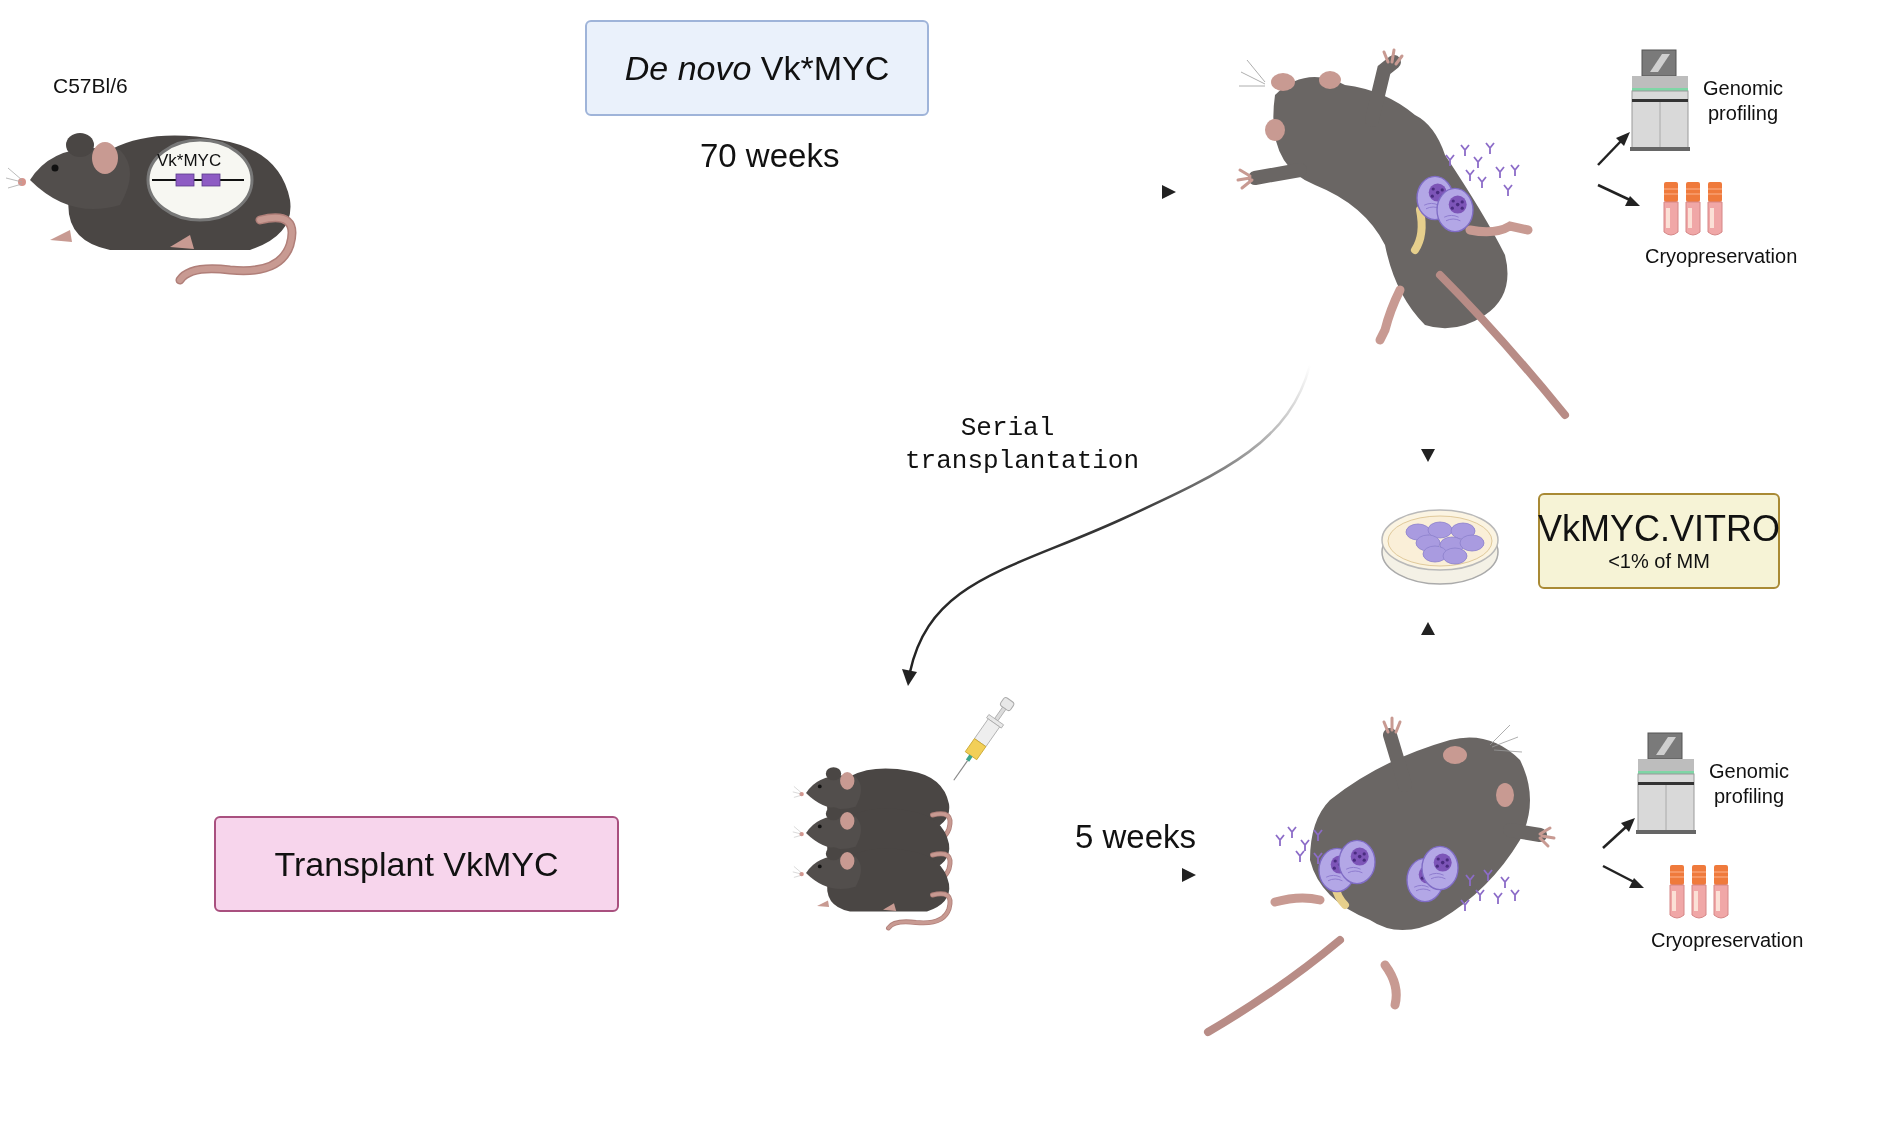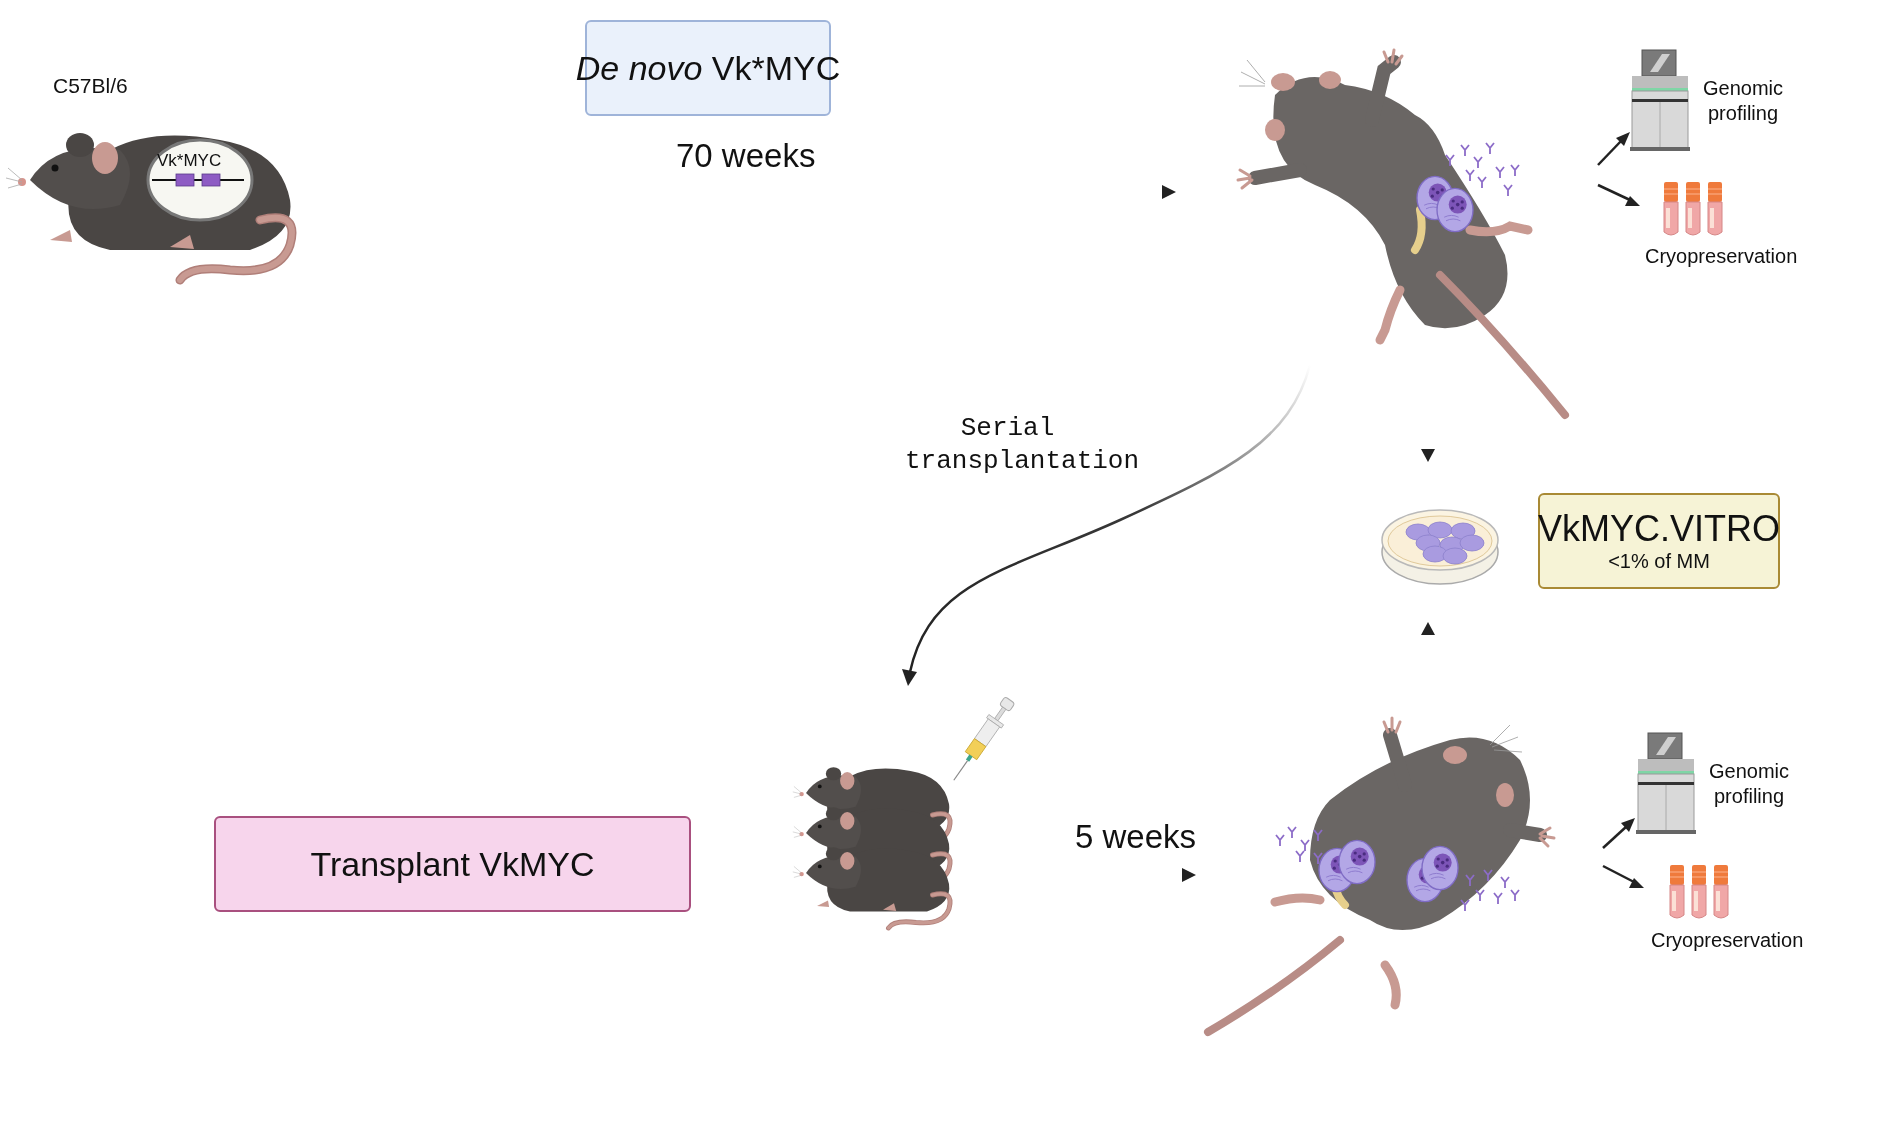--- a/index.html
+++ b/index.html
@@ -1,24 +1,24 @@
 <!DOCTYPE html>
 <html><head>
 <meta charset="utf-8">
 <style>
   html, body { margin:0; padding:0; background:#ffffff; }
   body { width:1877px; height:1124px; position:relative; overflow:hidden; font-family:"Liberation Sans", sans-serif; color:#111; }
   .label { position:absolute; font-family:"Liberation Sans", sans-serif; color:#111; white-space:nowrap; }
   .box { position:absolute; display:flex; flex-direction:column; align-items:center; justify-content:center; border-radius:6px; box-sizing:border-box; }
-  #denovo-box { left:585px; top:20px; width:246px; height:96px; background:#eaf1fb; border:2px solid #9fb4d9; font-size:34px; }
+  #denovo-box { left:585px; top:20px; width:344px; height:96px; background:#eaf1fb; border:2px solid #9fb4d9; font-size:34px; }
   #denovo-box .it { font-style:italic; }
   #vitro-box { left:1538px; top:493px; width:242px; height:96px; background:#f6f3d6; border:2.5px solid #a98a35; }
   #vitro-box .t1 { font-size:36px; line-height:40px; }
   #vitro-box .t2 { font-size:20px; line-height:24px; }
-  #transplant-box { left:214px; top:816px; width:477px; height:96px; background:#f7d5ec; border:2.5px solid #a9507f; font-size:34px; }
+  #transplant-box { left:214px; top:816px; width:405px; height:96px; background:#f7d5ec; border:2.5px solid #a9507f; font-size:34px; }
   svg.full { position:absolute; left:0; top:0; width:1877px; height:1124px; }
 </style>
 </head>
 <body>
 
 <svg class="full" viewBox="0 0 1877 1124">
   <defs>
     <linearGradient id="gradH" x1="0" y1="0" x2="1" y2="0">
       <stop offset="0" stop-color="#222" stop-opacity="0"></stop>
       <stop offset="1" stop-color="#222" stop-opacity="1"></stop>
@@ -237,21 +237,21 @@
   </g>
 </svg>
 
 <div class="label" style="left:53px; top:74px; font-size:21px;">C57Bl/6</div>
 <div class="label" style="left:157px; top:151px; font-size:17px;">Vk*MYC</div>
 
 <div class="box" id="denovo-box">
   <div style="white-space:nowrap;"><span class="it">De novo</span><span> Vk*MYC</span></div>
 </div>
 
-<div class="label" style="left:676px; top:137px; font-size:33px;">70 weeks</div>
+<div class="label" style="left:700px; top:137px; font-size:33px;">70 weeks</div>
 
 <div class="label" style="left:905px; top:412px; width:205px; text-align:center; font-size:26px; line-height:33px;font-family:Liberation Mono, monospace;">
   <div>Serial</div>
   <div>transplantation</div>
 </div>
 
 <div class="box" id="vitro-box">
   <div class="t1">VkMYC.VITRO</div>
   <div class="t2">&lt;1% of MM</div>
 </div>

